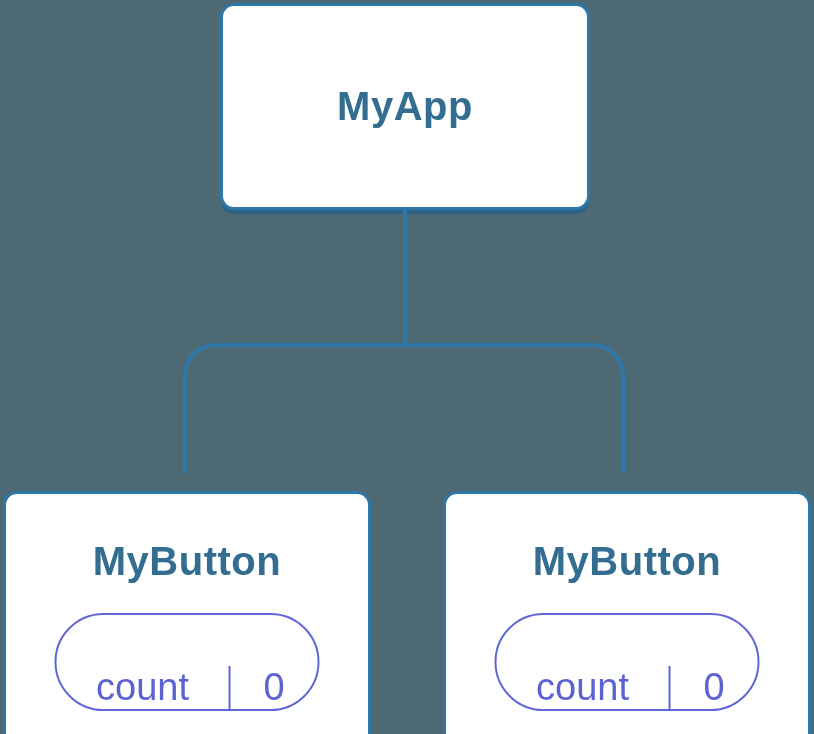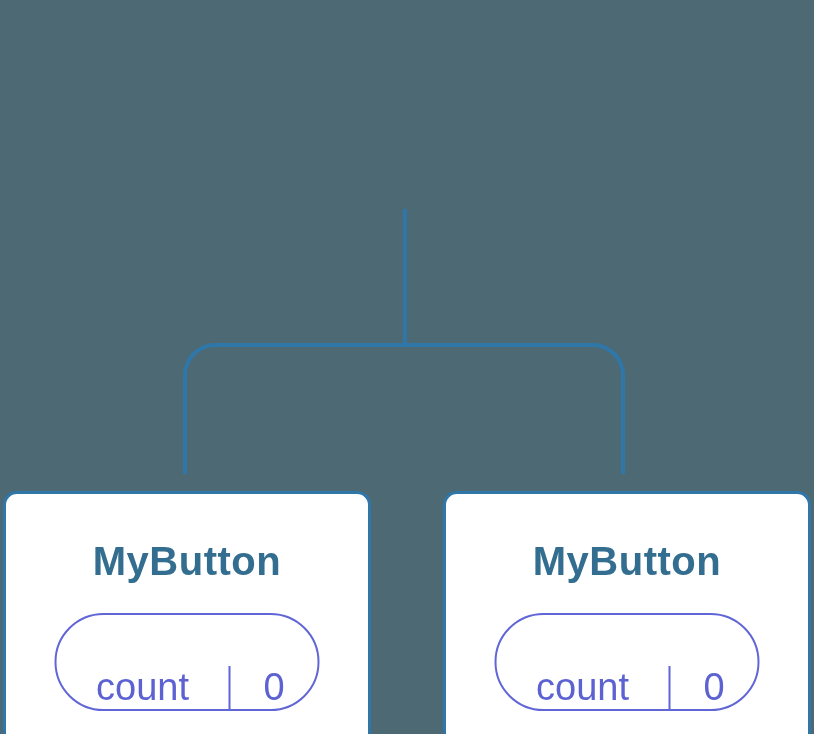--- a/index.html
+++ b/index.html
@@ -106,20 +106,23 @@
     display: flex;
     align-items: center;
     justify-content: center;
   }
 </style>
 </head>
 <body>
 
 <div class="canvas">
 
+  <div class="node node-root">
+    <div class="node-label">MyApp</div>
+  </div>
 
   <div class="stem"></div>
 
   <div class="bracket"></div>
 
   <div class="node node-child node-child-left">
     <div class="node-label">MyButton</div>
     <div class="state-pill">
       <span class="state-name">count</span>
       <span class="state-value">0</span>

